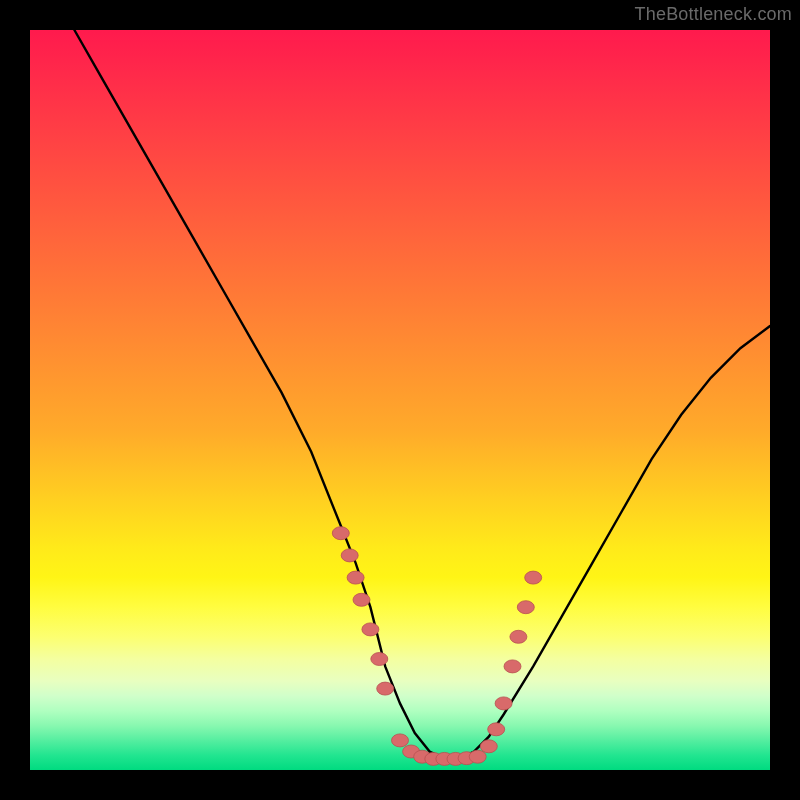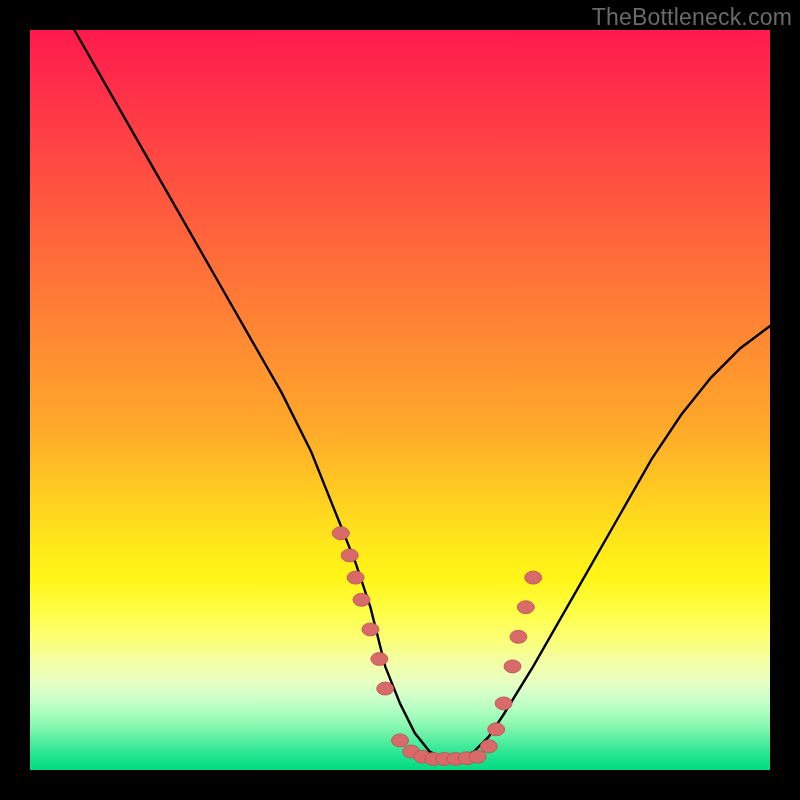--- a/index.html
+++ b/index.html
@@ -70,21 +70,21 @@
   .dot {
     fill: #d86a6a;
     stroke: #b85050;
     stroke-width: 0.8;
   }
   .watermark {
     position: absolute;
     top: 4px;
     right: 8px;
     color: #6a6a6a;
-    font-size: 23px;
+    font-size: 18px;
     font-weight: 500;
     letter-spacing: 0.2px;
     user-select: none;
   }
 </style>
 </head>
 <body>
 
 <div class="frame">
   <div class="plot">

